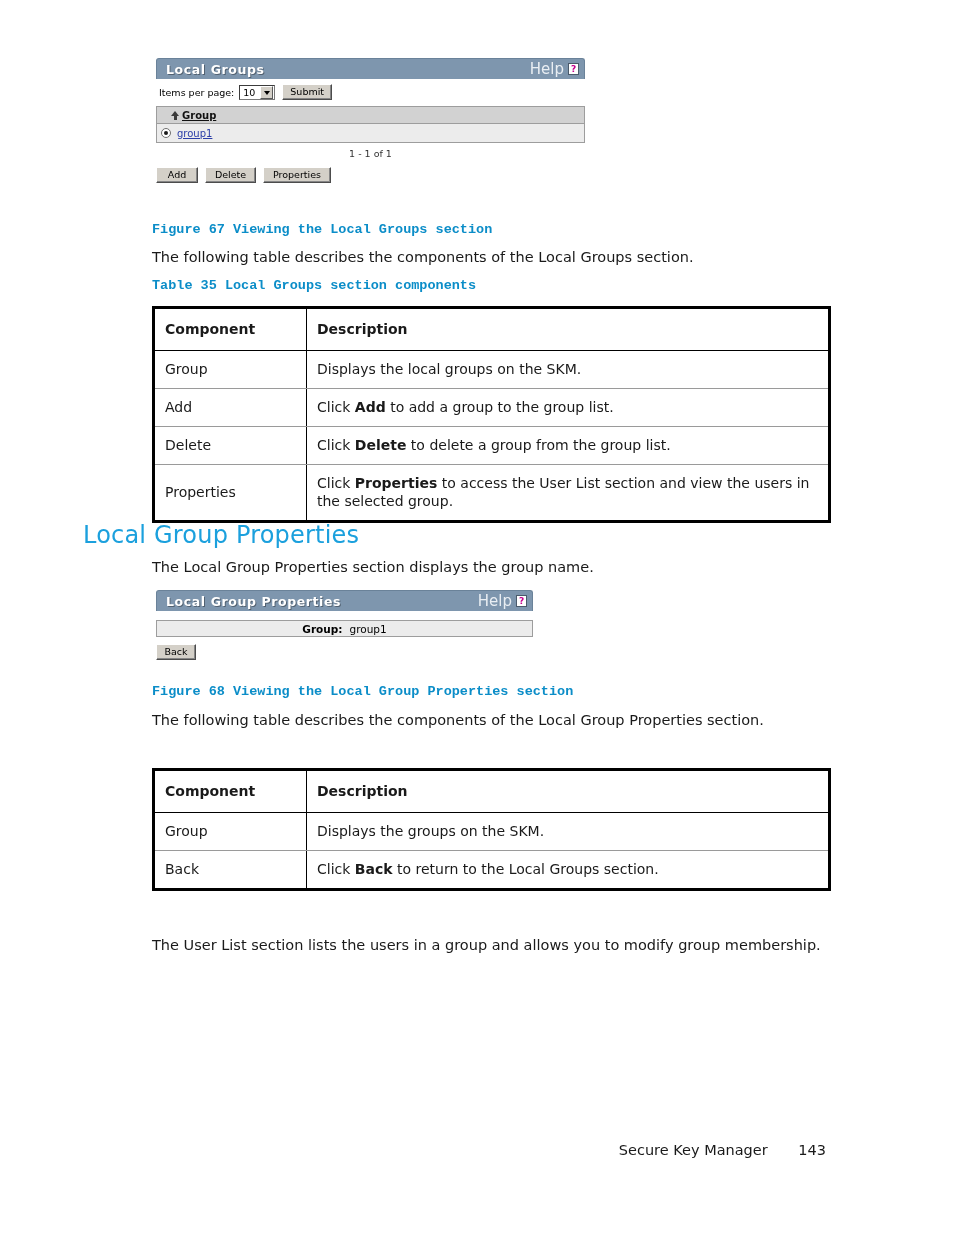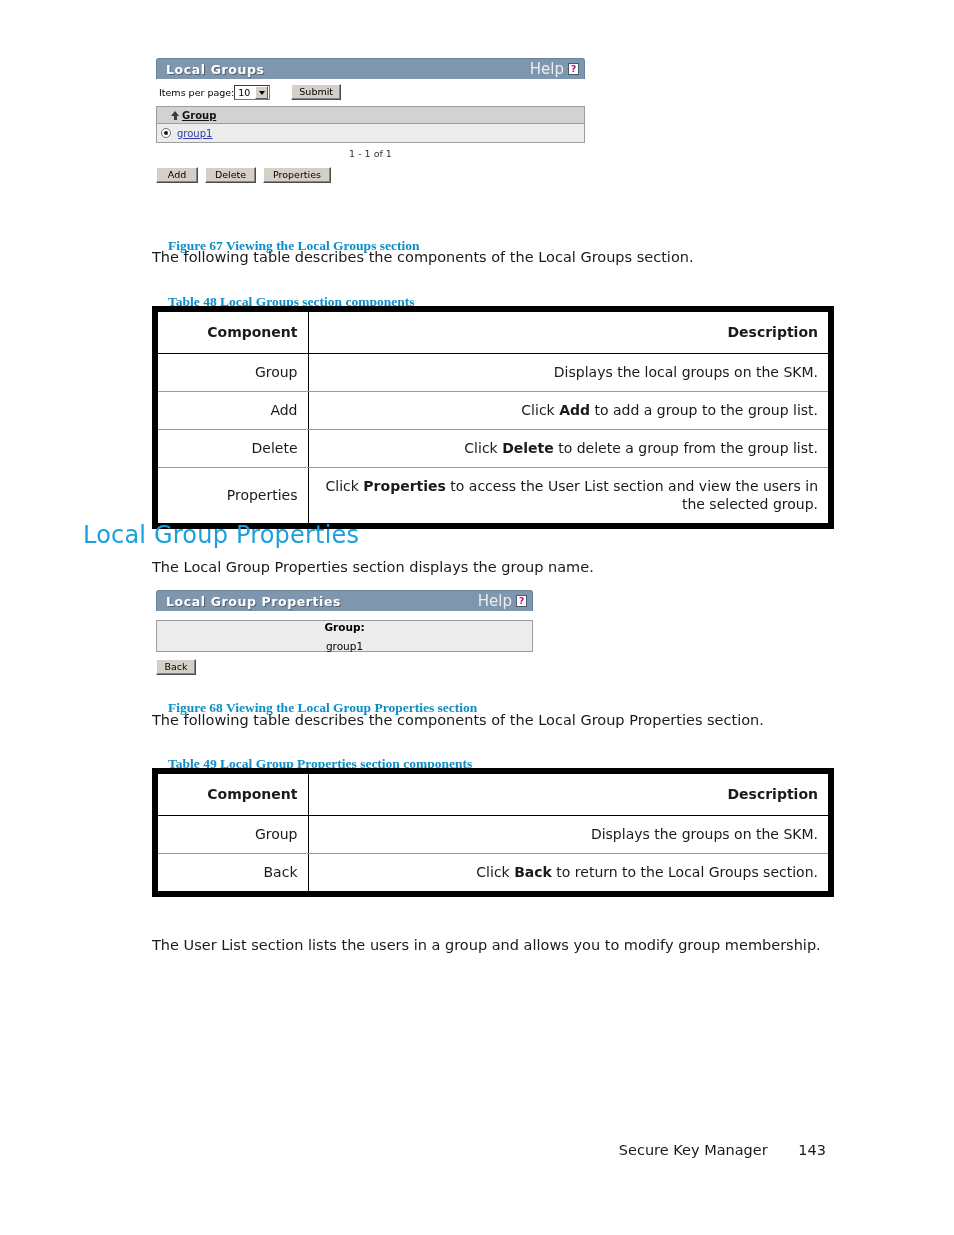--- a/index.html
+++ b/index.html
@@ -39,42 +39,41 @@
     font-family: "DejaVu Sans", sans-serif;
     font-weight: 400;
     font-size: 24px;
     line-height: 28px;
     letter-spacing: 0.2px;
     margin: 0;
     color: #1ba0dd;
   }
   .fig-caption,
   .tbl-caption {
-    font-family: Liberation Serif, serif;
+    font-family: Liberation Mono, monospace;
     font-weight: 700;
     font-size: 13.5px;
     line-height: 17px;
     color: #0b8dc8;
-    margin: 16px;
+    margin: 0;
   }
   .para {
     font-family: "DejaVu Sans", sans-serif;
     font-size: 14.5px;
     line-height: 19px;
     color: #1a1a1a;
     margin: 0;
   }
 
   
   .doc-table {
     border-collapse: collapse;
     width: 676px;
-    border: 6px solid #000000;
+    border: 3px solid #000000;
     table-layout: fixed;
-    text-align: right;
   }
   .doc-table td {
     border-right: 1.5px solid #000000;
     border-bottom: 1.5px solid #9a9a9a;
     padding: 9px 10px 10px 10px;
     vertical-align: top;
     font-family: "DejaVu Sans", sans-serif;
     font-size: 14px;
     line-height: 18px;
     color: #1a1a1a;
@@ -223,20 +222,21 @@
     box-sizing: border-box;
     display: inline-flex;
     align-items: center;
     justify-content: center;
     white-space: nowrap;
   }
 
   .ipp-row {
     display: flex;
     align-items: center;
+    gap: 5px;
     margin-top: 5px;
     padding-left: 3px;
   }
   .ipp-row .lbl { font-size: 9.5px; }
 
   .grid {
     margin-top: 6px;
     border: 1px solid #9d9d9d;
     width: 100%;
     box-sizing: border-box;
@@ -318,29 +318,28 @@
   }
   .btn-row {
     display: flex;
     gap: 7px;
     margin-top: 8px;
   }
 
   .props-row {
     background: #ececec;
     border: 1px solid #9d9d9d;
-    height: 32px;
+    height: 17px;
     display: flex;
     align-items: center;
     justify-content: center;
     gap: 7px;
     font-size: 10.5px;
     margin-top: 9px;
     box-sizing: border-box;
-    flex-direction: column;
   }
   .props-row .k { font-weight: 700; }
 
   
   .footer {
     position: absolute;
     left: 0;
     top: 1142px;
     width: 954px;
     text-align: right;
@@ -370,21 +369,21 @@
       </span>
     </div>
 
 
     <div class="ipp-row">
       <span class="lbl">Items per page:</span>
       <span class="win-select" style="width:36px;">
         <span class="sel-val">10</span>
         <span class="arrowbox"></span>
       </span>
-      <span class="win-btn" style="margin-left:21px;">Submit</span>
+      <span class="win-btn" style="margin-left:2px;">Submit</span>
     </div>
 
     <div class="grid">
       <div class="grid-head">
         <span class="sort-arrow"></span>
         <span class="col-label">Group</span>
       </div>
       <div class="grid-row">
         <span class="radio checked"></span>
         <span class="row-link">group1</span>
@@ -402,21 +401,21 @@
 
   <div class="body-col" style="top:221px;">
     <p class="fig-caption">Figure 67 Viewing the Local Groups section</p>
   </div>
 
   <div class="body-col" style="top:248px;">
     <p class="para">The following table describes the components of the Local Groups section.</p>
   </div>
 
   <div class="body-col" style="top:277px;">
-    <p class="tbl-caption">Table 48 Local Groups section components</p>
+    <p class="tbl-caption">Table 35 Local Groups section components</p>
   </div>
 
   <div class="body-col" style="top:306px;">
     <table class="doc-table">
       <colgroup>
           <col class="c1">
           <col class="c2">
         </colgroup>
       <tbody>
         <tr class="hdr">
@@ -472,23 +471,20 @@
   </div>
 
   <div class="body-col" style="top:683px;">
     <p class="fig-caption">Figure 68 Viewing the Local Group Properties section</p>
   </div>
 
   <div class="body-col" style="top:711px;">
     <p class="para">The following table describes the components of the Local Group Properties section.</p>
   </div>
 
-  <div class="body-col" style="top:739px;">
-    <p class="tbl-caption">Table 49 Local Group Properties section components</p>
-  </div>
 
   <div class="body-col" style="top:768px;">
     <table class="doc-table">
       <colgroup>
           <col class="c1">
           <col class="c2">
         </colgroup>
       <tbody>
         <tr class="hdr">
           <td>Component</td>

